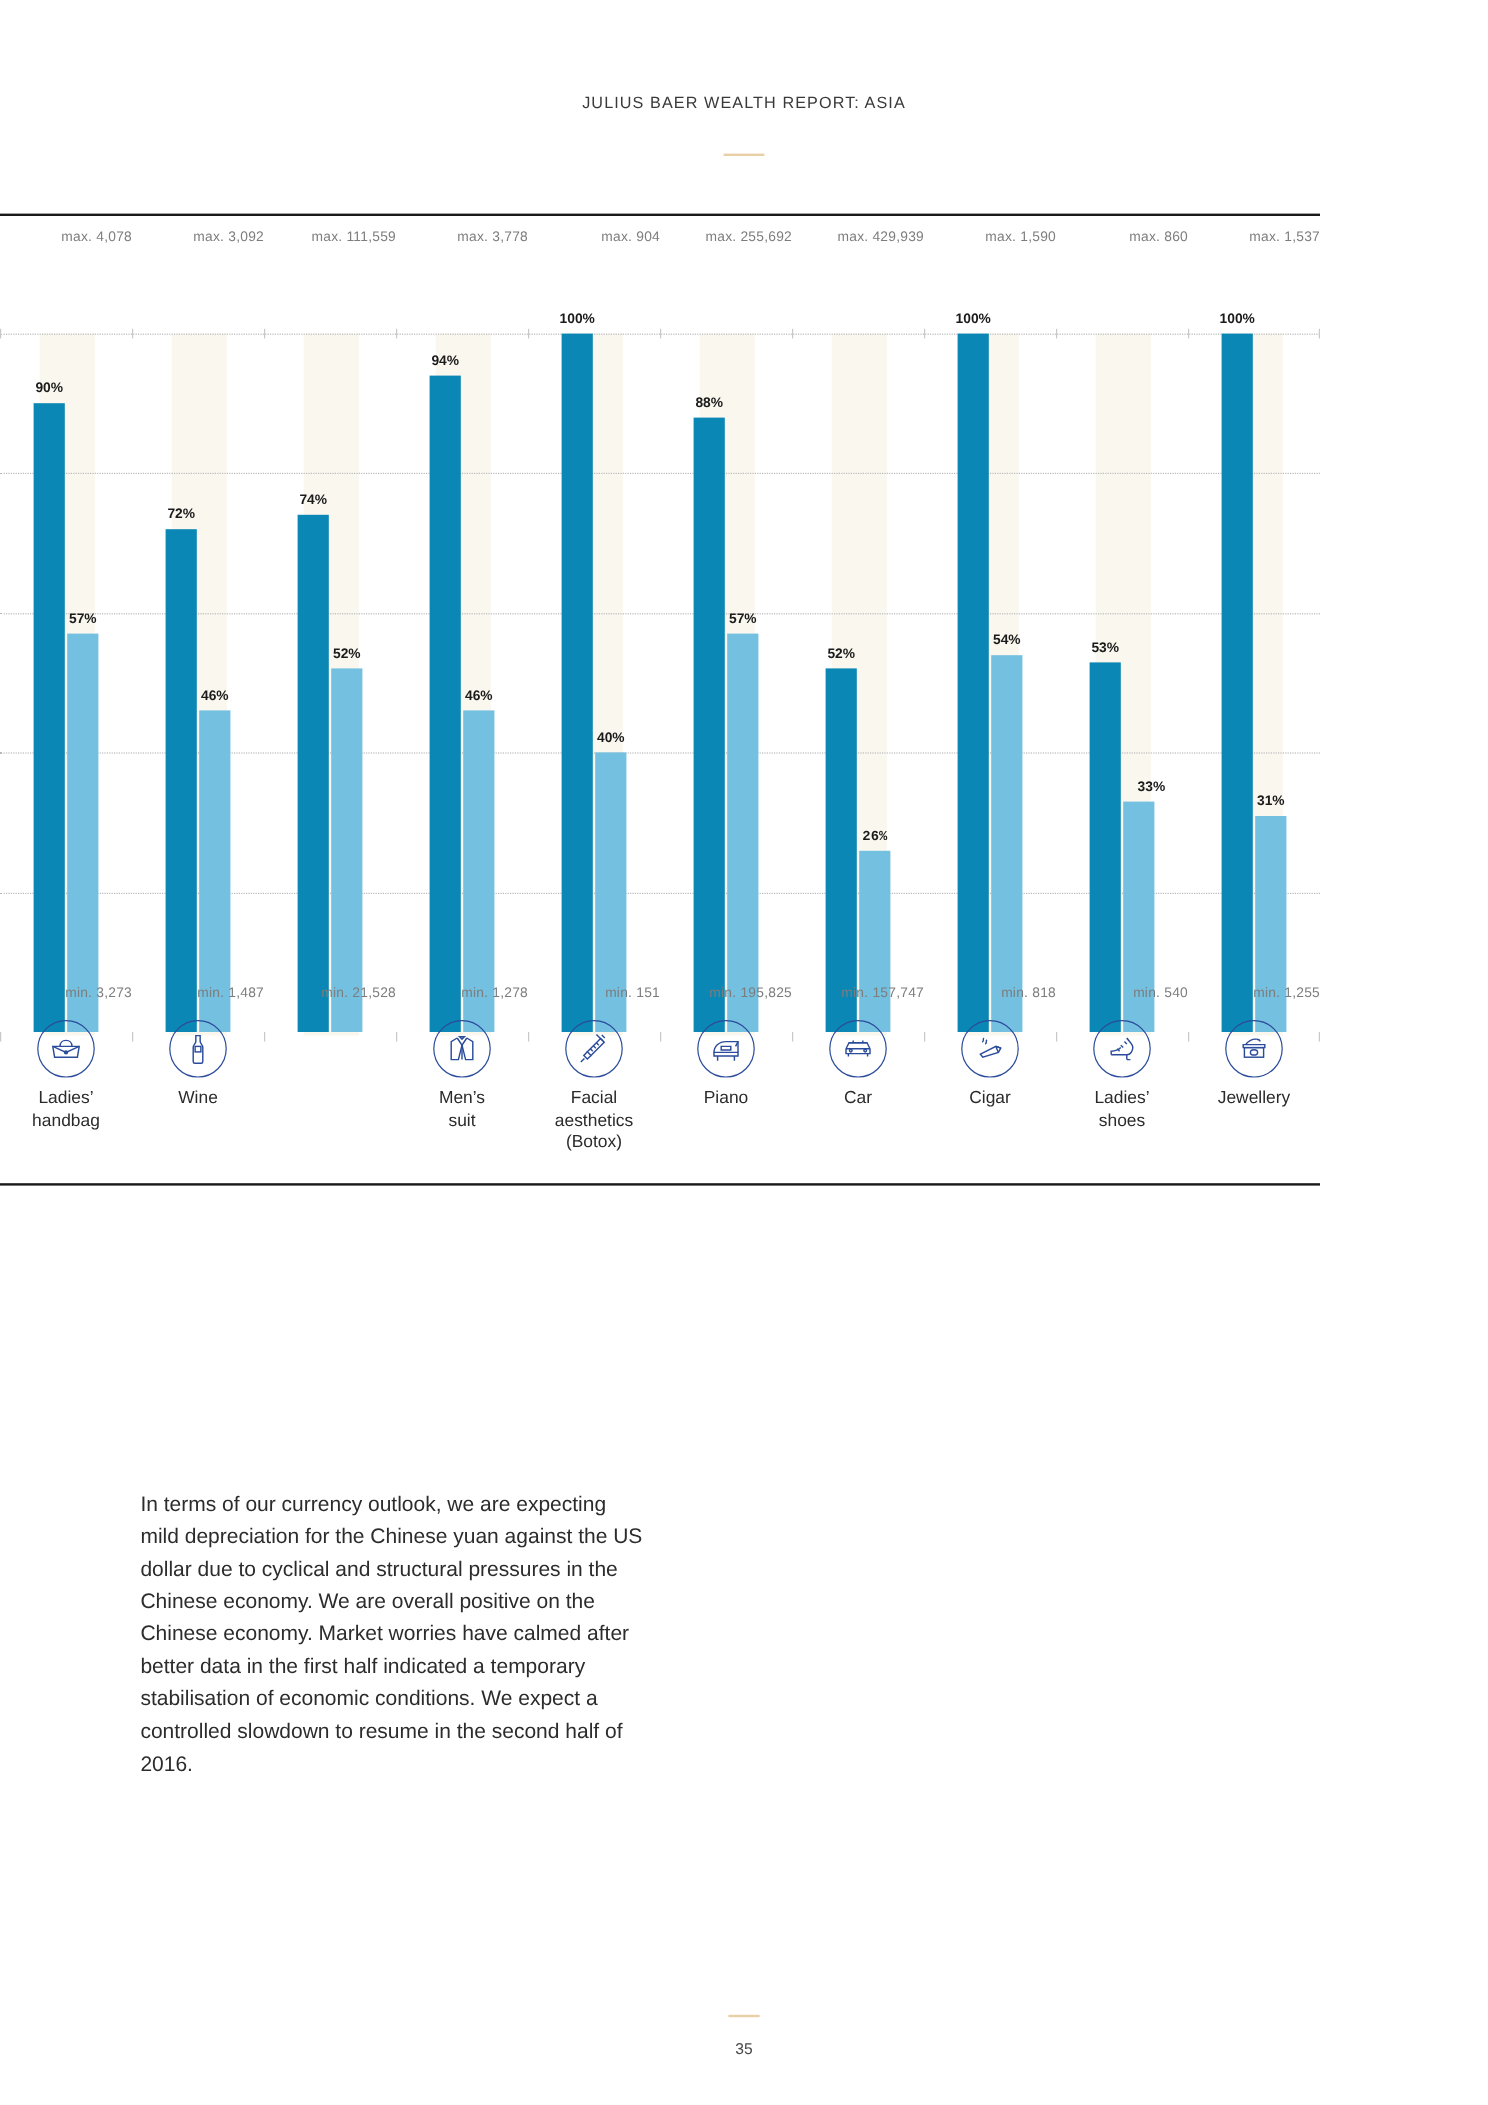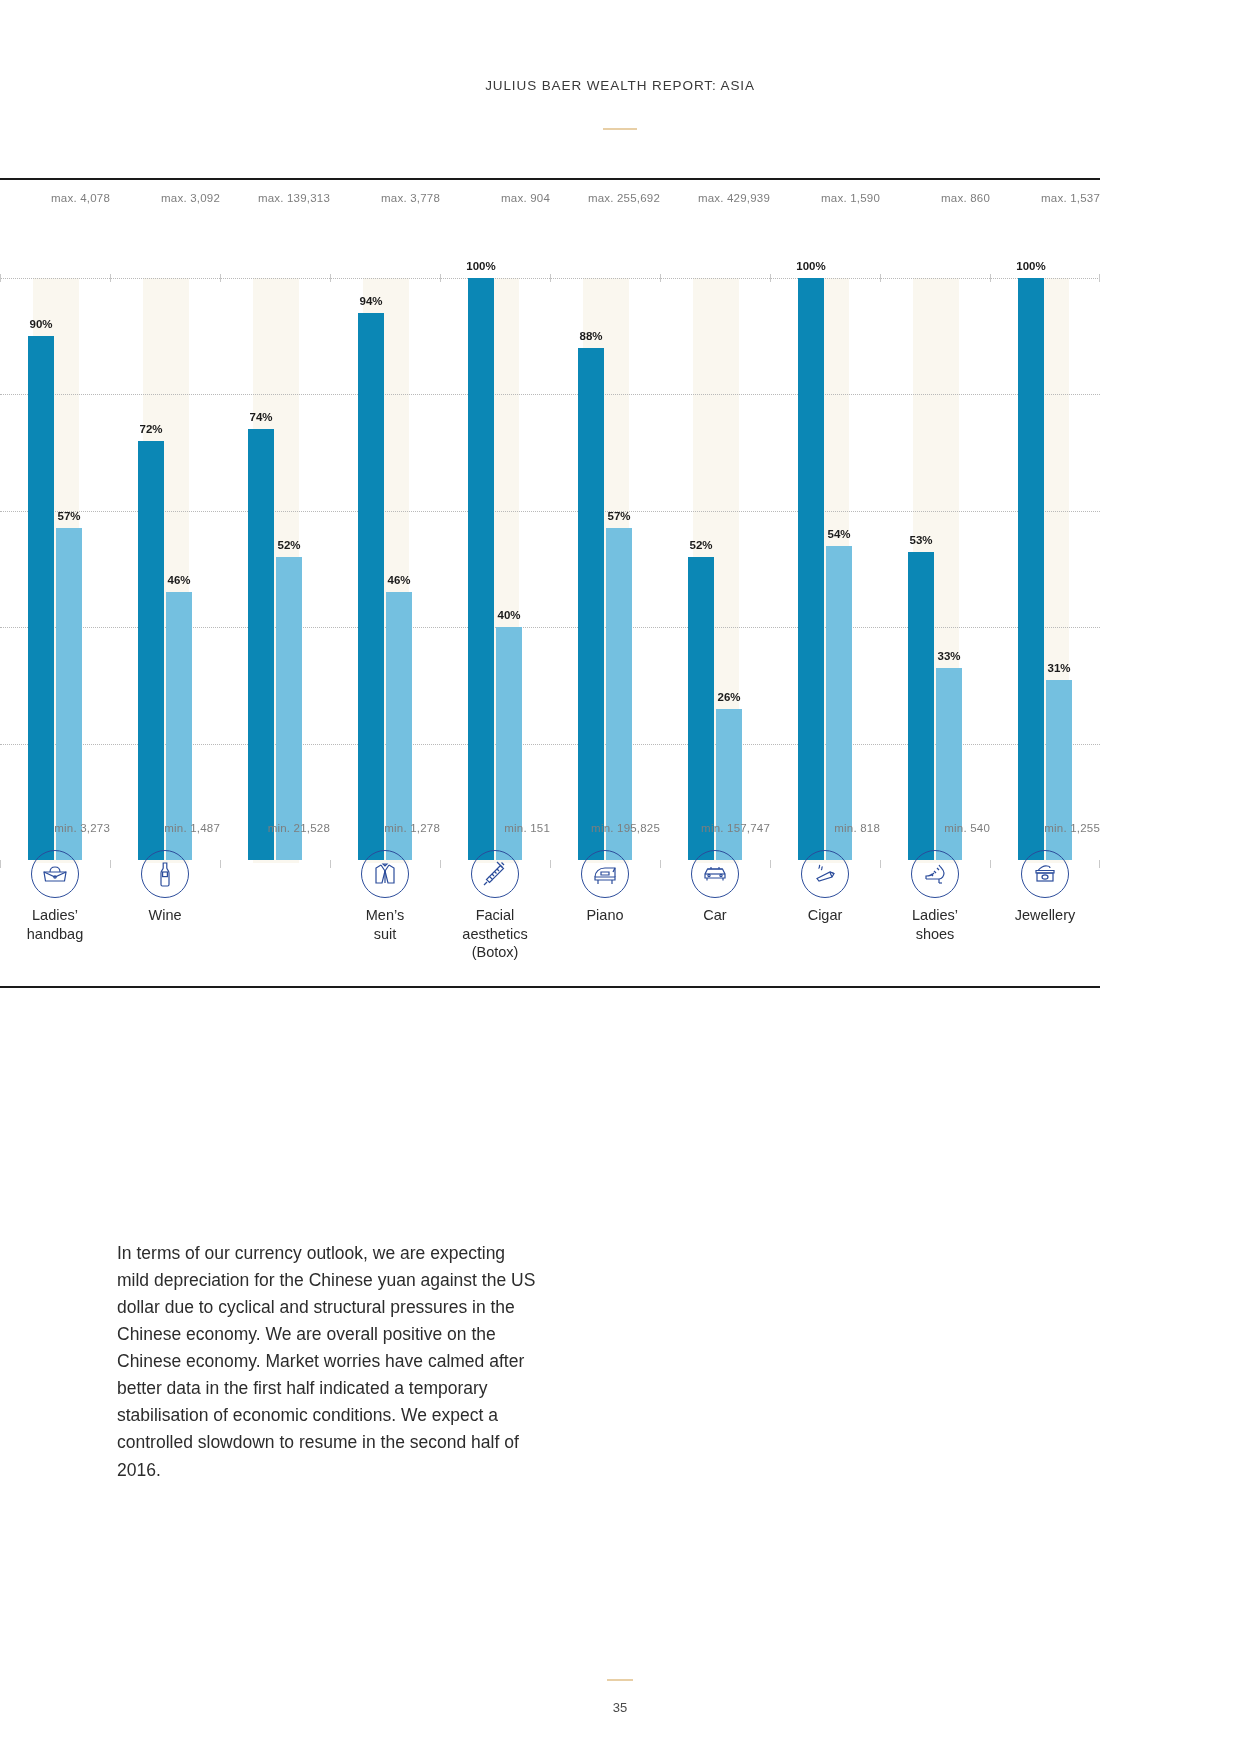--- a/index.html
+++ b/index.html
@@ -134,21 +134,21 @@
 <div class="page-header">JULIUS BAER WEALTH REPORT: ASIA</div>
 <div class="header-rule"></div>
 
 <div class="chart-wrap">
   <div class="rule-top"></div>
   <div class="rule-bottom"></div>
 
   <div class="maxrow" id="maxrow">
       <div class="statlabel" style="left: 0px; width: 110px;">max. 4,078</div>
       <div class="statlabel" style="left: 110px; width: 110px;">max. 3,092</div>
-      <div class="statlabel" style="left: 220px; width: 110px;">max. 139,313</div>
+      <div class="statlabel" style="left: 220px; width: 110px;">max. 111,559</div>
       <div class="statlabel" style="left: 330px; width: 110px;">max. 3,778</div>
       <div class="statlabel" style="left: 440px; width: 110px;">max. 904</div>
       <div class="statlabel" style="left: 550px; width: 110px;">max. 255,692</div>
       <div class="statlabel" style="left: 660px; width: 110px;">max. 429,939</div>
       <div class="statlabel" style="left: 770px; width: 110px;">max. 1,590</div>
       <div class="statlabel" style="left: 880px; width: 110px;">max. 860</div>
       <div class="statlabel" style="left: 990px; width: 110px;">max. 1,537</div>
     </div>
 
   <div class="plot" id="plot">
@@ -218,29 +218,29 @@
         <div class="barlabel" style="left: 459px; width: 44px; top: 30px;">100%</div>
         <div class="bar light" style="left: 496px; width: 26px; height: 232.8px; bottom: 130px;"></div>
         <div class="barlabel" style="left: 487px; width: 44px; top: 379.2px;">40%</div>
         <div class="bar dark" style="left: 578px; width: 26px; height: 512.16px; bottom: 130px;"></div>
         <div class="barlabel" style="left: 569px; width: 44px; top: 99.84px;">88%</div>
         <div class="bar light" style="left: 606px; width: 26px; height: 331.74px; bottom: 130px;"></div>
         <div class="barlabel" style="left: 597px; width: 44px; top: 280.26px;">57%</div>
         <div class="bar dark" style="left: 688px; width: 26px; height: 302.64px; bottom: 130px;"></div>
         <div class="barlabel" style="left: 679px; width: 44px; top: 309.36px;">52%</div>
         <div class="bar light" style="left: 716px; width: 26px; height: 151.32px; bottom: 130px;"></div>
-        <div class="barlabel" style="left: 707px; width: 44px; top: 460.68px;">26%</div>
+        <div class="barlabel" style="left: 707px; width: 44px; top: 460.68px; font-family: Liberation Mono, monospace;">26%</div>
         <div class="bar dark" style="left: 798px; width: 26px; height: 582px; bottom: 130px;"></div>
         <div class="barlabel" style="left: 789px; width: 44px; top: 30px;">100%</div>
         <div class="bar light" style="left: 826px; width: 26px; height: 314.28px; bottom: 130px;"></div>
         <div class="barlabel" style="left: 817px; width: 44px; top: 297.72px;">54%</div>
         <div class="bar dark" style="left: 908px; width: 26px; height: 308.46px; bottom: 130px;"></div>
         <div class="barlabel" style="left: 899px; width: 44px; top: 303.54px;">53%</div>
         <div class="bar light" style="left: 936px; width: 26px; height: 192.06px; bottom: 130px;"></div>
-        <div class="barlabel" style="left: 927px; width: 44px; top: 419.94px;">33%</div>
+        <div class="barlabel" style="left: 927px; width: 44px; top: 419.94px; text-align: right;">33%</div>
         <div class="bar dark" style="left: 1018px; width: 26px; height: 582px; bottom: 130px;"></div>
         <div class="barlabel" style="left: 1009px; width: 44px; top: 30px;">100%</div>
         <div class="bar light" style="left: 1046px; width: 26px; height: 180.42px; bottom: 130px;"></div>
         <div class="barlabel" style="left: 1037px; width: 44px; top: 431.58px;">31%</div>
       </div>
   </div>
 
   <div class="minrow" id="minrow">
       <div class="statlabel" style="left: 0px; width: 110px;">min. 3,273</div>
       <div class="statlabel" style="left: 110px; width: 110px;">min. 1,487</div>

